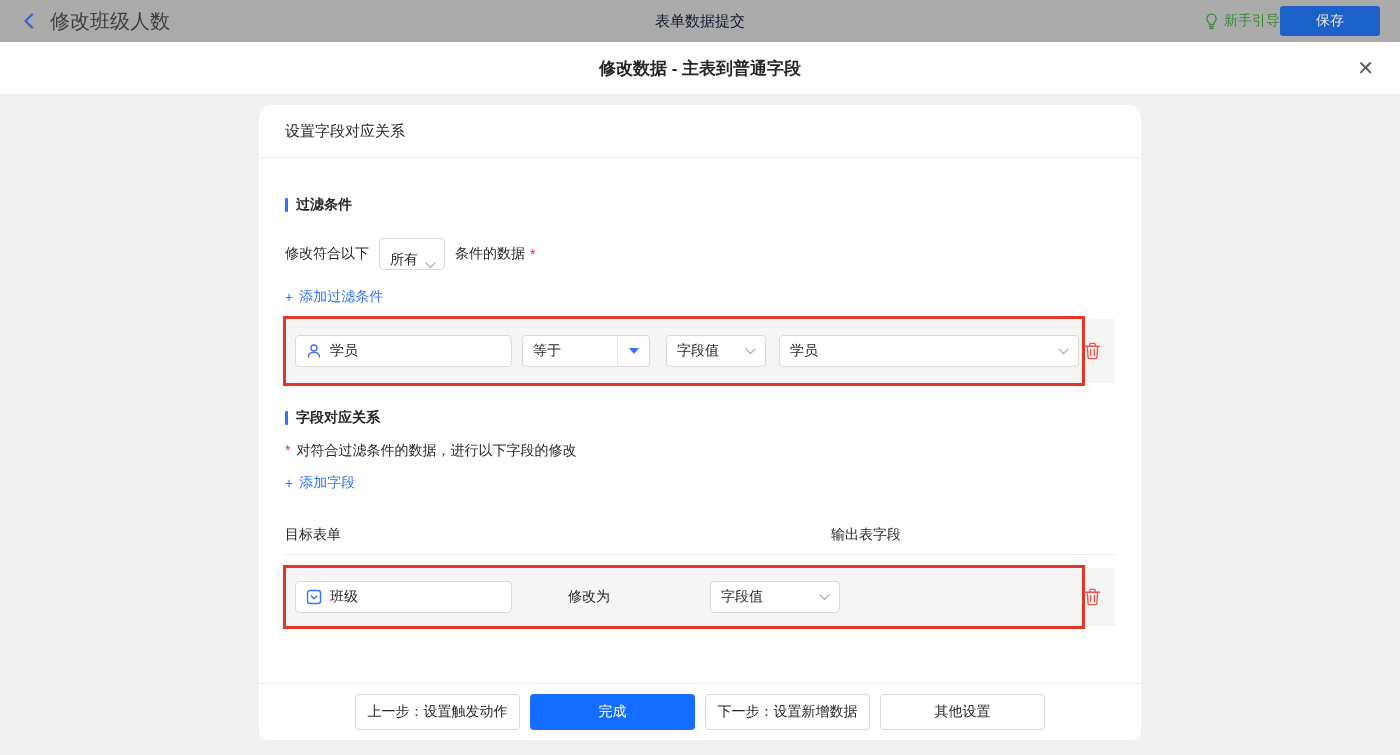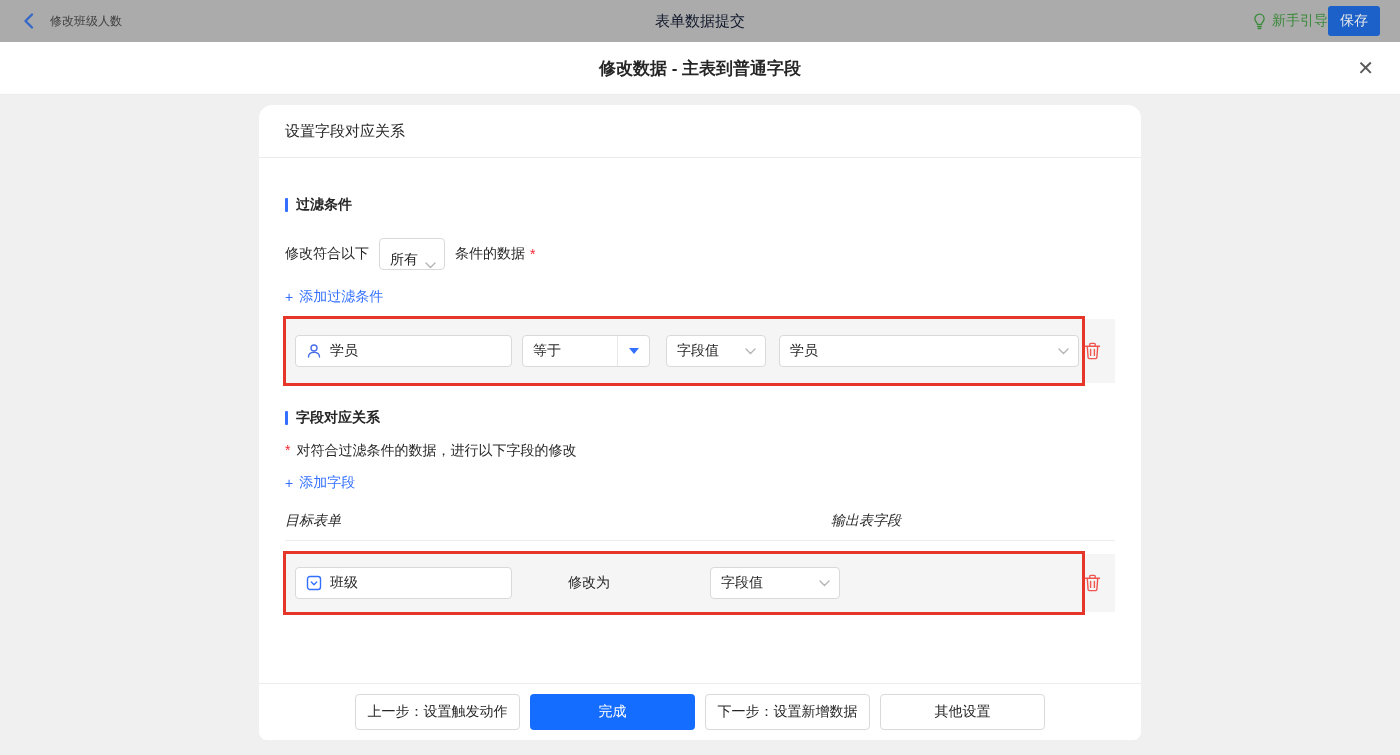--- a/index.html
+++ b/index.html
@@ -10,30 +10,30 @@
     font-size:14px; color:#262626; background:#f0f0f0;
   }
 
   
   .topbar {
     position:absolute; top:0; left:0; width:100%; height:42px;
     background:#ababab; display:flex; align-items:center; padding:0 20px;
   }
   .topbar-left { display:flex; align-items:center; gap:12px; }
   .back-btn { display:flex; align-items:center; cursor:pointer; }
-  .topbar-title { font-size:12px; color:#3f3f3f; }
+  .topbar-title { font-size:20px; color:#3f3f3f; }
   .topbar-center {
     position:absolute; left:0; right:0; text-align:center;
     font-size:15px; color:#0f172a; pointer-events:none;
   }
   .topbar-right { margin-left:auto; display:flex; align-items:center; z-index:1; }
   .guide-link { display:flex; align-items:center; gap:5px; color:#3c8a3c; font-size:14px; cursor:pointer; }
   .save-btn {
     background:#1b61c9; color:#e9e9e9; border:none; border-radius:3px;
-    height:30px; padding:0 12px; font-size:14px; cursor:pointer;font-family:Liberation Mono, monospace;
+    height:30px; padding:0 36px; font-size:14px; cursor:pointer;font-family:Liberation Mono, monospace;
   }
 
   
   .modal-header {
     position:absolute; top:42px; left:0; width:100%; height:53px;
     background:#ffffff; border-bottom:1px solid #ececec;
     display:flex; align-items:center; justify-content:center;
   }
   .modal-title { font-size:17px; font-weight:bold; color:#262626; }
   .modal-close {
@@ -98,21 +98,21 @@
   .tri-down { width:0; height:0; border-left:5px solid transparent; border-right:5px solid transparent; border-top:6px solid #3370ff; }
   .fld-select { justify-content:space-between; padding:0 9px 0 10px; cursor:pointer; }
   .w100 { width:100px; } .w130 { width:130px; } .w300 { width:300px; } .w270 { width:270px; }
   .ml10 { margin-left:10px; } .ml16 { margin-left:16px; } .ml13 { margin-left:13px; }
   .modify-label { margin-left:56px; width:120px; color:#262626; }
   .trash { margin-left:auto; cursor:pointer; display:flex; align-items:center; z-index:4; }
 
   .desc-line { margin-top:15px; display:flex; align-items:flex-start; font-size:14px; color:#262626; }
   .desc-line .req-pre { color:#f5222d; margin-right:6px; }
 
-  .map-headers { margin-top:20px; display:flex; font-size:14px; color:#262626; padding-bottom:10px; border-bottom:1px solid #ececec;font-style:italic; }
+  .map-headers { margin-top:34px; display:flex; font-size:14px; color:#262626; padding-bottom:10px; border-bottom:1px solid #ececec; }
   .map-headers .h1 { width:546px; }
 
   
   .card-footer {
     position:absolute; left:0; right:0; bottom:0; height:57px;
     border-top:1px solid #ececec; display:flex; align-items:center; justify-content:center; gap:10px;
     background:#fff; border-radius:0 0 8px 8px;
   }
   .foot-btn {
     height:36px; width:165px; border-radius:4px; font-size:14px; cursor:pointer;

